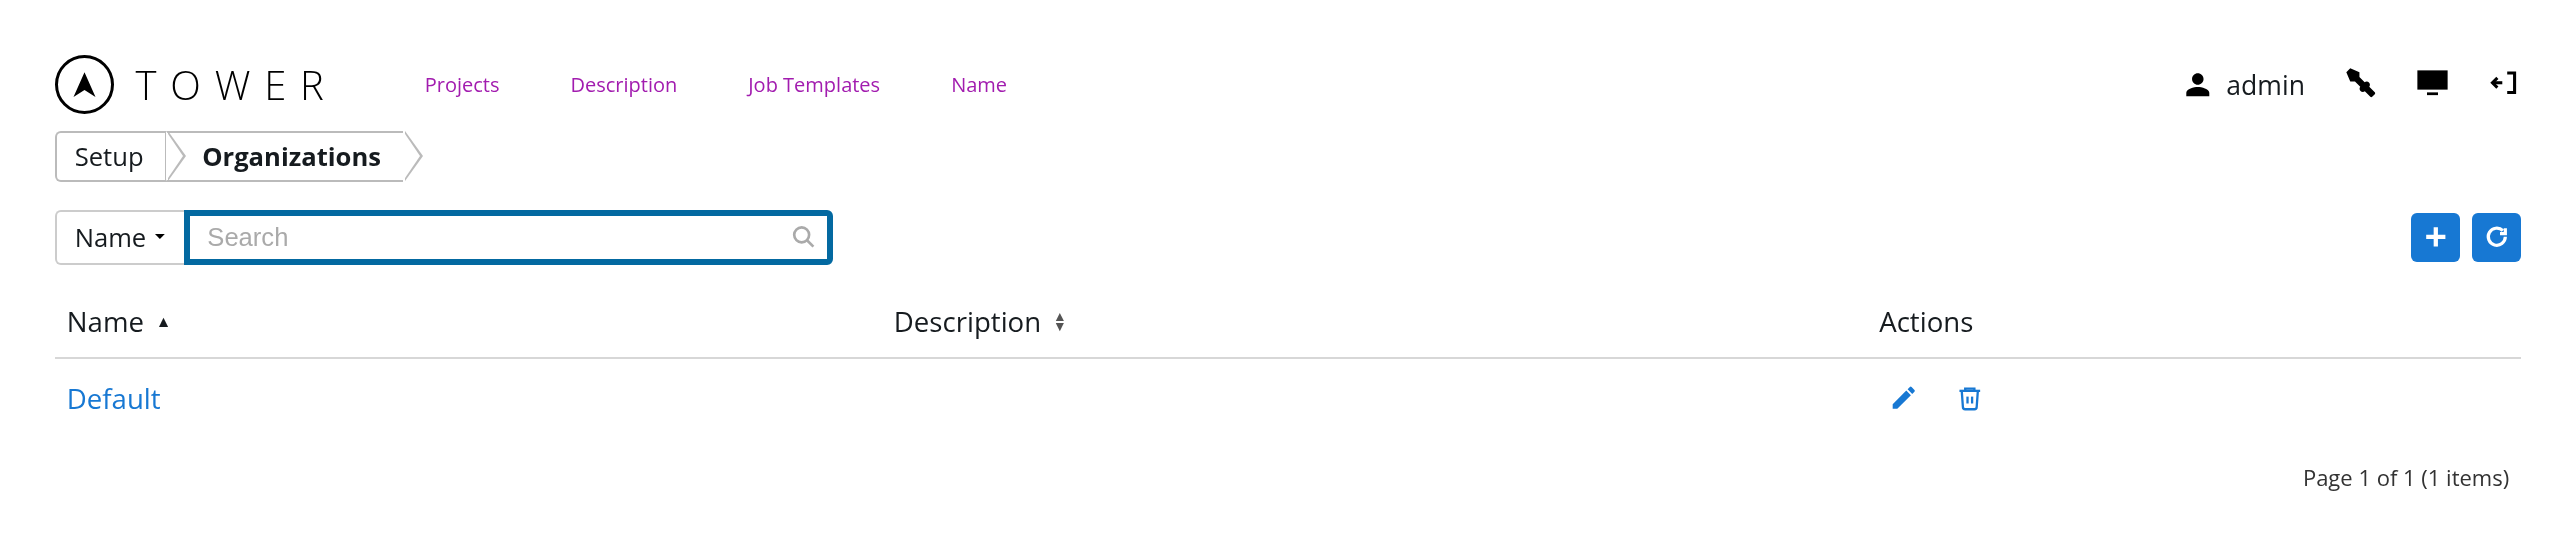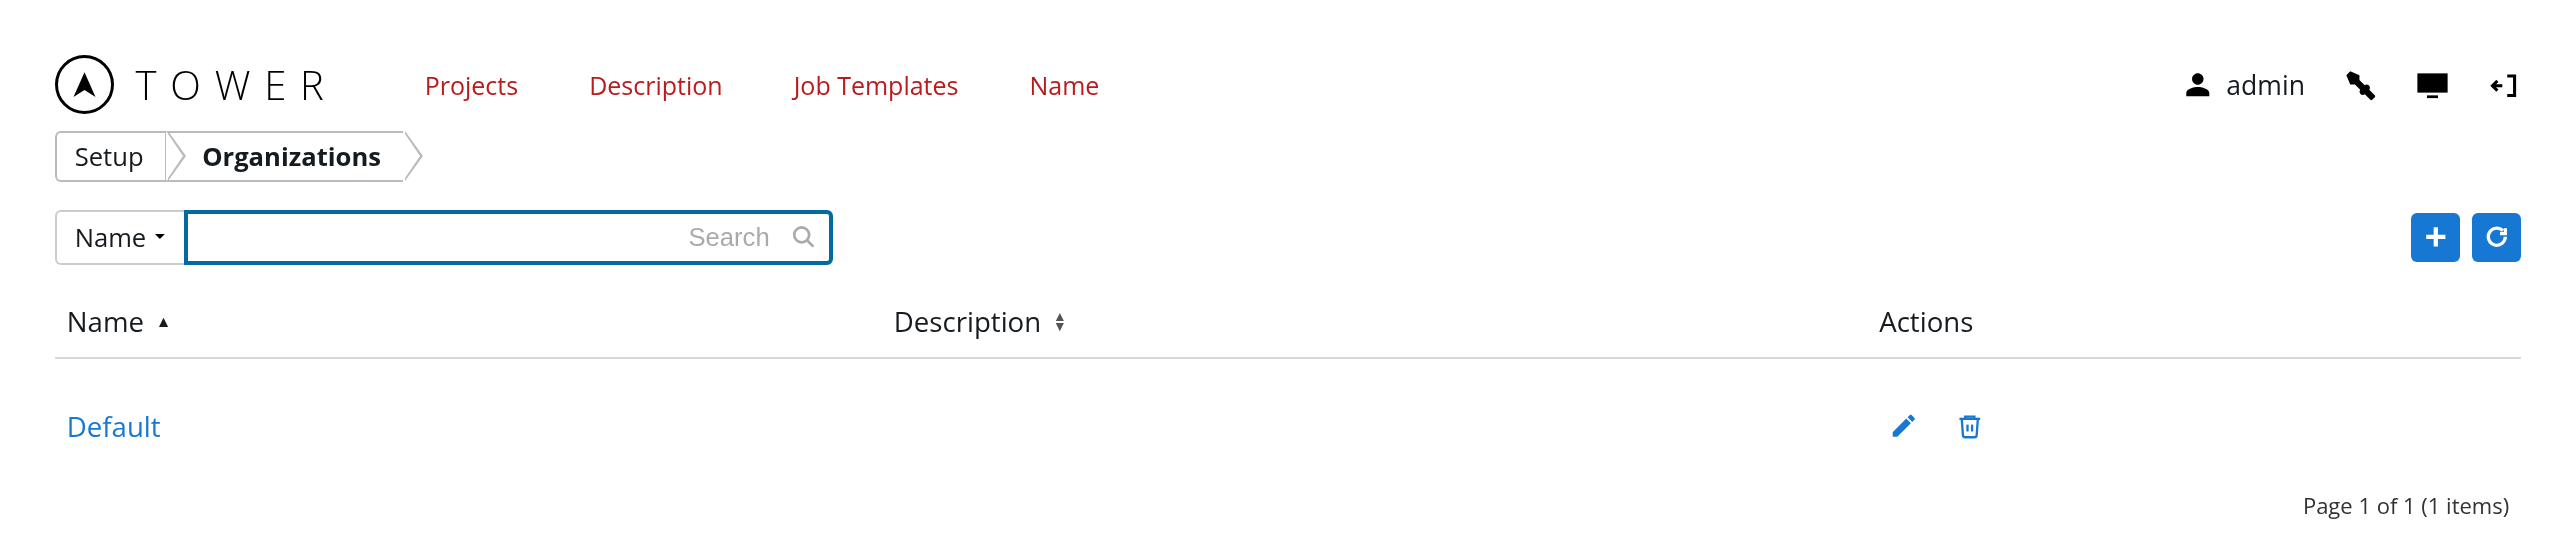--- a/index.html
+++ b/index.html
@@ -31,25 +31,25 @@
   align-items: center;
   justify-content: center;
 }
 .brand-text {
   font-size: 40px;
   font-weight: 300;
   letter-spacing: 13.8px;
   color: #000;
 }
 .nav-links { display: flex; gap: 71px; }
-.nav-link { font-size: 25px; color: #b91c1c; text-decoration: none; }
+.nav-link { font-size: 20px; color: #a21caf; text-decoration: none; }
 .nav-right {
   margin-left: auto;
   display: flex;
-  align-items: flex-end;
+  align-items: flex-start;
   gap: 39px;
 }
 .nav-user { display: flex; align-items: center; gap: 11.8px; font-size: 26.6px; }
 .nav-icon { width: 33px; height: 33px; display: flex; align-items: center; justify-content: center; }
 
 .content { padding: 0 55px; }
 
 .breadcrumbs { display: flex; align-items: center; margin-bottom: 27.6px; }
 .crumb {
   position: relative;
@@ -102,26 +102,25 @@
   background:#fff;
 }
 .search-box {
   position: relative;
   height: 55px;
 }
 .search-input {
   height: 55px;
   width: 649px;
   padding: 0 59px 0 17.7px;
-  border: 4px solid #0369a1;
+  border: 6px solid #0369a1;
   border-top-right-radius: 5.9px;
   border-bottom-right-radius: 5.9px;
   font-size: 25.6px;
   outline: none;
-  text-align: right;
 }
 .search-input::placeholder { color: #aaa; }
 .search-icon-btn {
   position: absolute; right: 15.7px; top: 50%; transform: translateY(-50%);
   color: #aaa;
 }
 .toolbar-right { margin-left: auto; display: flex; gap: 11.8px; }
 .btn-blue {
   width: 49px; height: 49px;
   background: #1778d3;
@@ -138,21 +137,20 @@
   border-bottom: 2px solid #d7d7d7;
 }
 .th { font-size: 27.6px; display: flex; align-items: center; gap: 11.8px; }
 .sort-asc { font-size: 15.7px; }
 .sort-both { display:flex; flex-direction:column; line-height:9.8px; font-size:13.8px; color:#555;}
 .trow {
   display: grid;
   grid-template-columns: 827px 1fr 630px;
   padding: 19.7px 11.8px;
   align-items: center;
-  margin-top: 28px;
 }
 .td-name { font-size: 27.6px; color: #1778d3; }
 .td-actions { display: flex; gap: 37px; color: #1778d3; padding-left: 9.8px;}
 .pagination {
   text-align: right;
   font-size: 22px;
   padding: 25.6px 11.8px 0 0;
   color: #333;
 }
 svg { display:block; }

